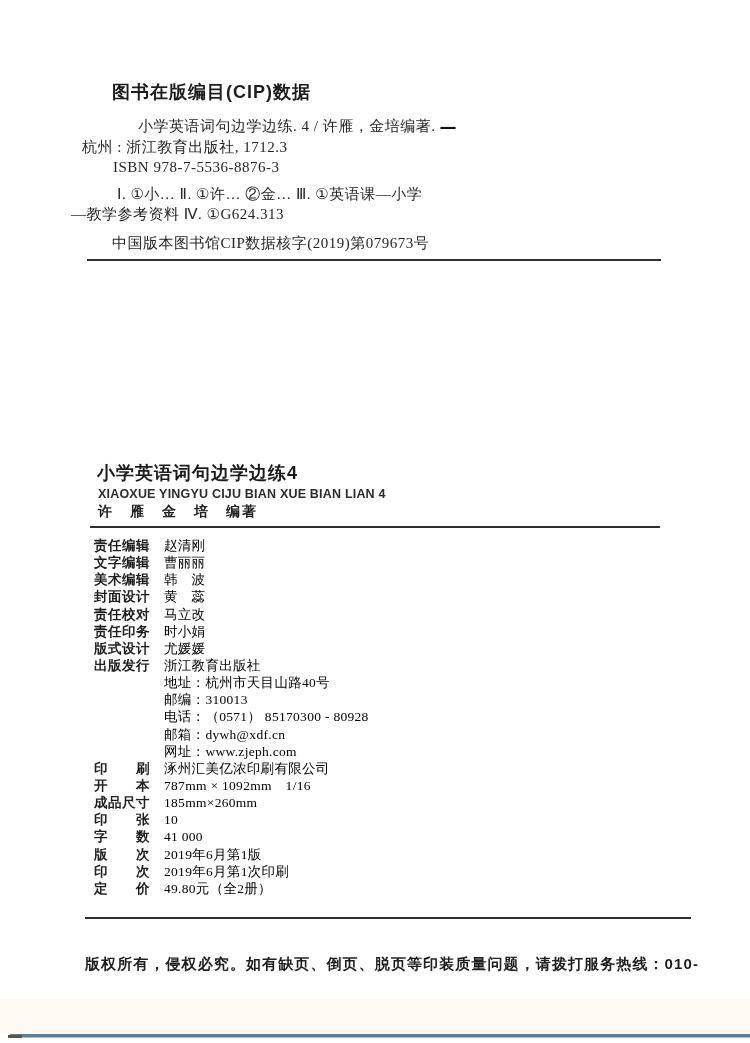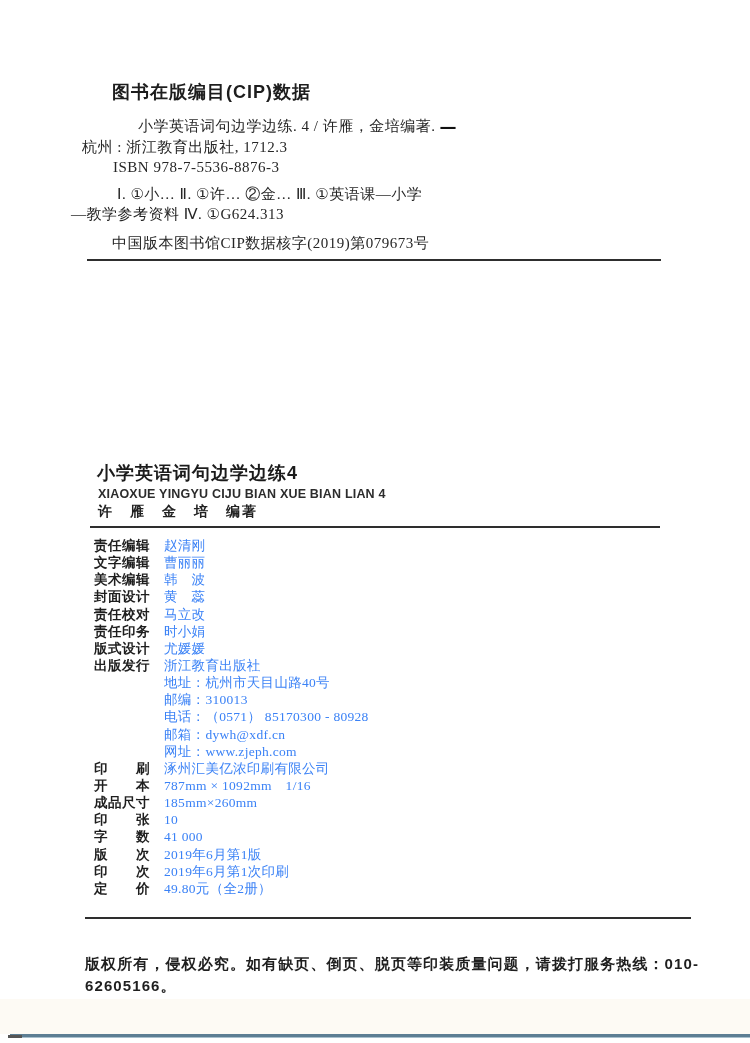--- a/index.html
+++ b/index.html
@@ -52,21 +52,21 @@
   .colophon{left:94px;top:537px;width:600px;}
   .crow{height:17.15px;line-height:17.15px;white-space:nowrap;}
   .clabel{
     display:inline-block;width:70px;
     font-weight:bold;font-size:13.5px;color:#1e1e1e;letter-spacing:0.5px;
     vertical-align:top;
   }
   .cvalue{
     display:inline-block;
     font-family:"Liberation Serif", serif;
-    font-size:13.5px;color:#3b82f6;letter-spacing:0.3px;
+    font-size:13.5px;color:#000000;letter-spacing:0.3px;
     vertical-align:top;
   }
 
   
   .notice{left:85px;top:929px;width:640px;font-weight:bold;font-size:15px;color:#1f1f1f;margin-top:24px;}
   .notice-line{display:block;line-height:22px;letter-spacing:1.1px;white-space:nowrap;}
 
   
   .tint-band{left:0;top:999px;width:750px;height:35px;background:#fdfaf4;}
   .bottom-edge{
@@ -120,18 +120,17 @@
   <div class="crow"><span class="clabel">字　　数</span><span class="cvalue">41 000</span></div>
   <div class="crow"><span class="clabel">版　　次</span><span class="cvalue">2019年6月第1版</span></div>
   <div class="crow"><span class="clabel">印　　次</span><span class="cvalue">2019年6月第1次印刷</span></div>
   <div class="crow"><span class="clabel">定　　价</span><span class="cvalue">49.80元（全2册）</span></div>
 </div>
 
 <div class="abs rule rule3"></div>
 
 <div class="abs notice">
   <span class="notice-line">版权所有，侵权必究。如有缺页、倒页、脱页等印装质量问题，请拨打服务热线：010-</span>
-  <span class="notice-line">62605166。</span>
 </div>
 
 <div class="abs tint-band"></div>
 <div class="abs bottom-edge"></div>
 <div class="abs edge-nub"></div>
 
 </body></html>

